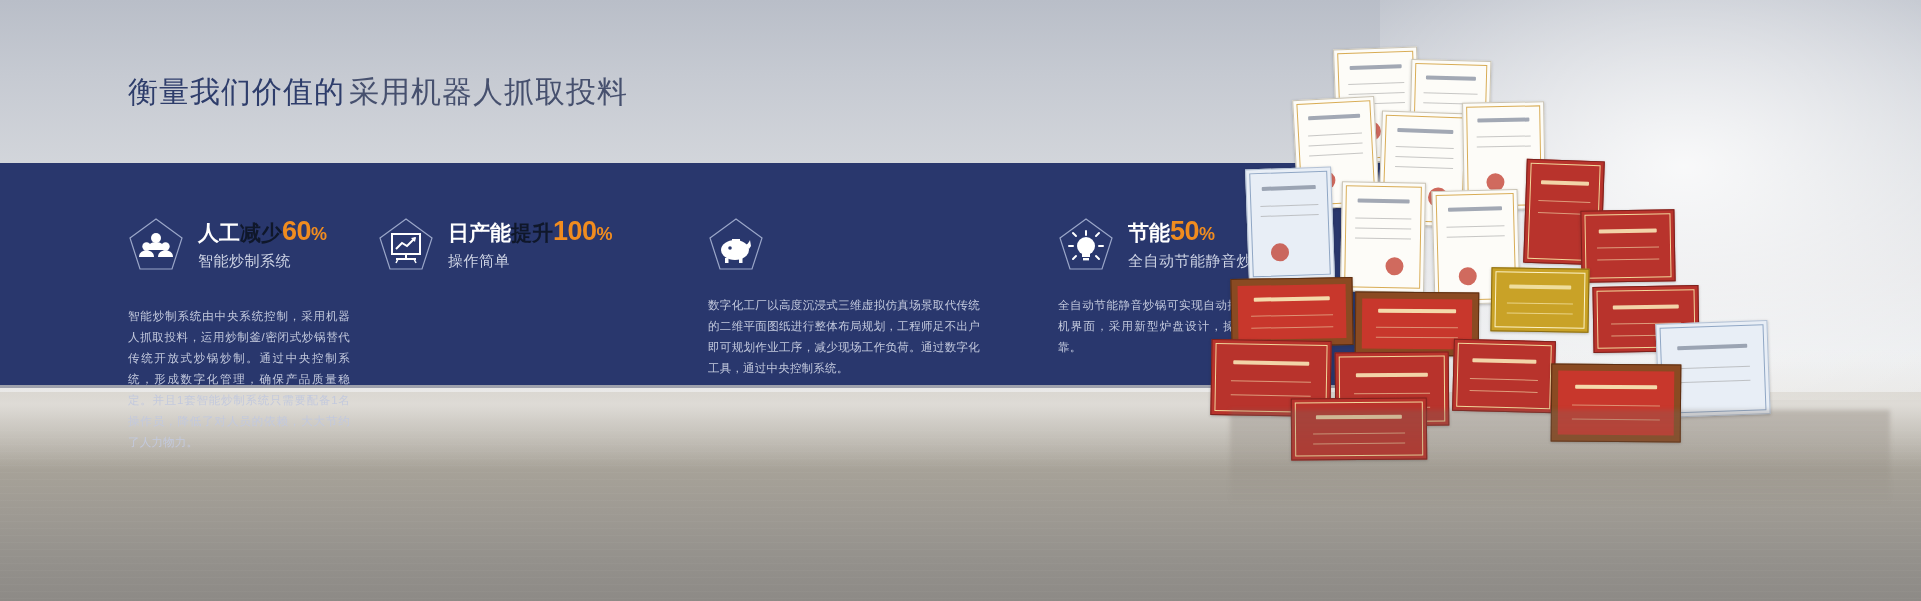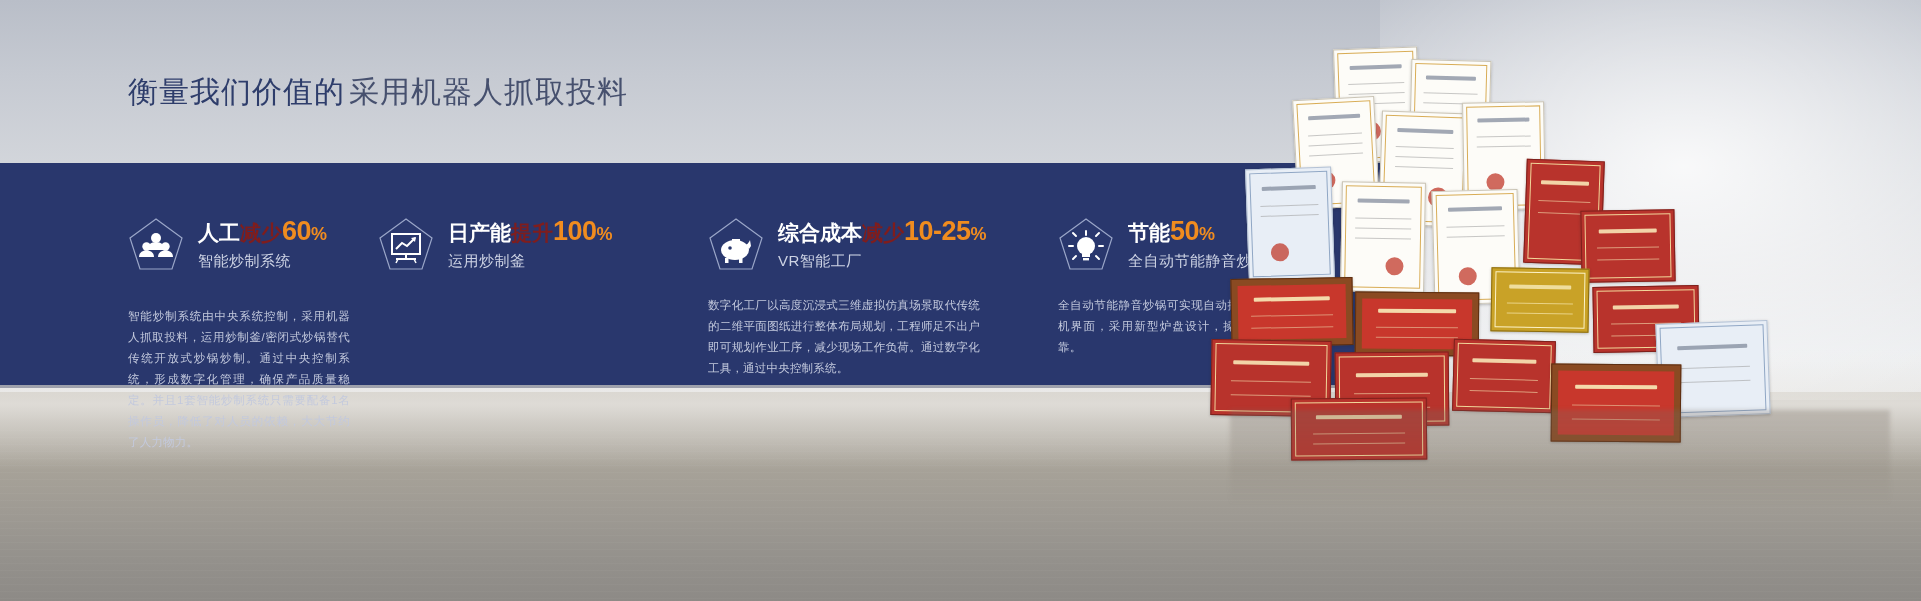--- a/index.html
+++ b/index.html
@@ -85,21 +85,21 @@
     width:56px;height:56px;flex:0 0 56px;margin-right:14px;position:relative;
     margin-top:2px;
   }
   .icon-pent svg{display:block;width:56px;height:56px;}
 
   .feat-titles{padding-top:2px;}
   .feat-title{
     font-size:21px;font-weight:700;color:#ffffff;line-height:1.05;
     white-space:nowrap;letter-spacing:0px;
   }
-  .feat-title .hl{color:#7f1d1d;}
+  .feat-title .hl{color:#0f172a;}
   .feat-title .num{
     color:#f08c1f;font-size:27px;font-weight:900;letter-spacing:-.5px;
   }
   .feat-title .pct{color:#f08c1f;font-size:18px;font-weight:700;}
   .feat-sub{
     margin-top:7px;font-size:15px;color:#cdd3e4;font-weight:400;
     letter-spacing:.5px;white-space:nowrap;
   }
   .feat-body{
     margin-top:22px;font-size:11.5px;line-height:1.82;color:#c3c9dd;
@@ -205,42 +205,38 @@
             <polyline points="18,32 24,26 29,29 37,21" fill="none" stroke="#fff" stroke-width="2"></polyline>
             <polygon points="33,21 38,20 37,25" fill="#fff"></polygon>
             <line x1="28" y1="37" x2="28" y2="42" stroke="#fff" stroke-width="2"></line>
             <line x1="18" y1="42" x2="38" y2="42" stroke="#fff" stroke-width="2"></line>
             <line x1="20" y1="42" x2="18" y2="46" stroke="#fff" stroke-width="1.6"></line>
             <line x1="36" y1="42" x2="38" y2="46" stroke="#fff" stroke-width="1.6"></line>
           </svg>
         </div>
         <div class="feat-titles">
           <div class="feat-title"><span>日产能</span><span class="hl">提升</span><span class="num">100</span><span class="pct">%</span></div>
-          <div class="feat-sub">运用炒制釜</div>
+          <div class="feat-sub">操作简单</div>
         </div>
       </div>
     </div>
 
     <div class="feature f3">
       <div class="feat-head">
         <div class="icon-pent">
           <svg viewBox="0 0 56 56">
             <polygon points="28,2 54,21 44,52 12,52 2,21" fill="none" stroke="#9aa6c8" stroke-width="1.2"></polygon>
             <ellipse cx="27" cy="33" rx="14" ry="10" fill="#fff"></ellipse>
             <path d="M38 28c3-2 4-5 4-5l1 6-2 3z" fill="#fff"></path>
             <circle cx="22" cy="31" r="1.8" fill="#29376d"></circle>
             <rect x="17" y="41" width="3.5" height="5" fill="#fff"></rect>
             <rect x="31" y="41" width="3.5" height="5" fill="#fff"></rect>
             <rect x="24" y="22" width="8" height="2.4" fill="#fff"></rect>
             <path d="M28 24.4c-2 0-3.5 1.3-3.5 2.8h7c0-1.5-1.5-2.8-3.5-2.8z" fill="#fff"></path>
           </svg>
-        </div>
-        <div class="feat-titles">
-          <div class="feat-title"><span>综合成本</span><span class="hl">减少</span><span class="num">10-25</span><span class="pct">%</span></div>
-          <div class="feat-sub">VR智能工厂</div>
         </div>
       </div>
       <div class="feat-body">数字化工厂以高度沉浸式三维虚拟仿真场景取代传统的二维平面图纸进行整体布局规划，工程师足不出户即可规划作业工序，减少现场工作负荷。通过数字化工具，通过中央控制系统。</div>
     </div>
 
     <div class="feature f4">
       <div class="feat-head">
         <div class="icon-pent">
           <svg viewBox="0 0 56 56">
             <polygon points="28,2 54,21 44,52 12,52 2,21" fill="none" stroke="#9aa6c8" stroke-width="1.2"></polygon>

